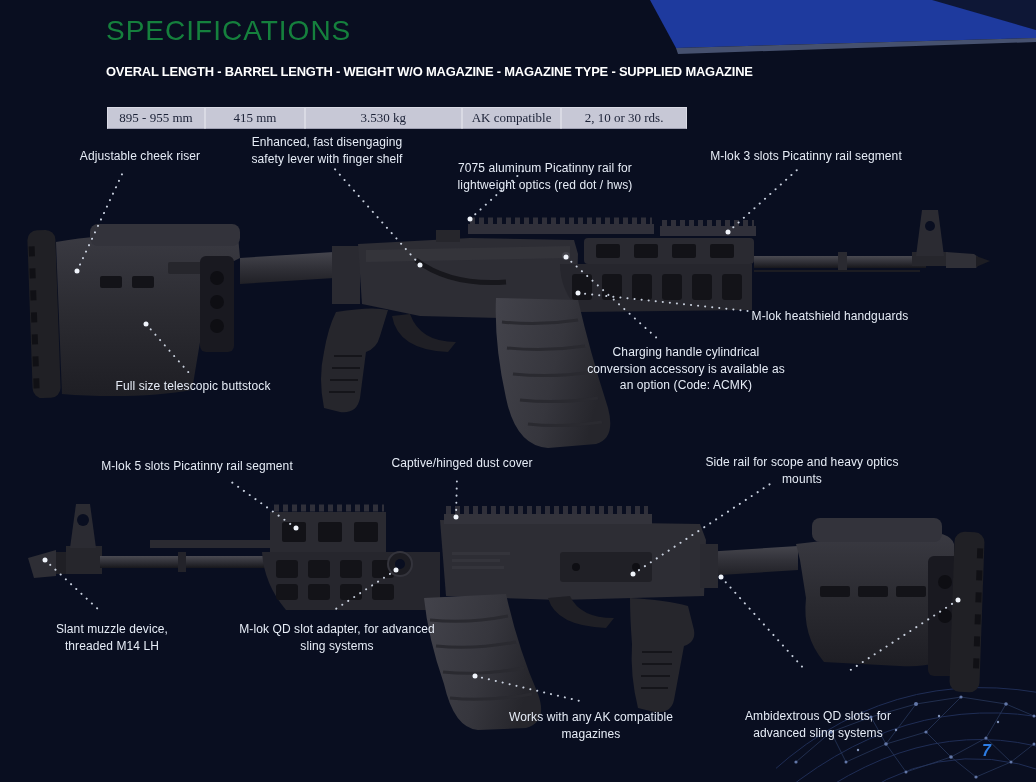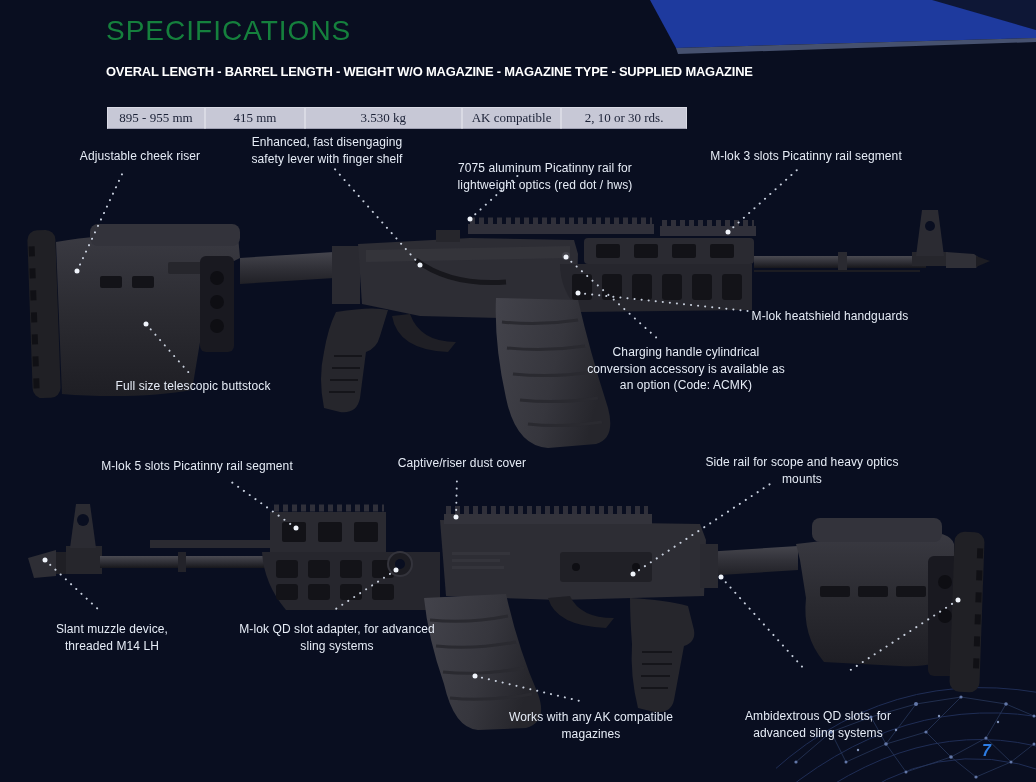--- a/index.html
+++ b/index.html
@@ -335,21 +335,21 @@
 <div class="callout" style="left:545px;top:150px;margin-top:26px;">7075 aluminum Picatinny rail for
 lightweight optics (red dot / hws)</div>
 <div class="callout" style="left:806px;top:156px;">M-lok 3 slots Picatinny rail segment</div>
 <div class="callout" style="left:830px;top:316px;">M-lok heatshield handguards</div>
 <div class="callout" style="left:686px;top:369px;">Charging handle cylindrical
 conversion accessory is available as
 an option (Code: ACMK)</div>
 <div class="callout" style="left:193px;top:386px;">Full size telescopic buttstock</div>
 
 <div class="callout" style="left:197px;top:466px;">M-lok 5 slots Picatinny rail segment</div>
-<div class="callout" style="left:462px;top:463px;">Captive/riser dust cover</div>
+<div class="callout" style="left:462px;top:463px;">Captive/hinged dust cover</div>
 <div class="callout" style="left:802px;top:470px;">Side rail for scope and heavy optics
 mounts</div>
 <div class="callout" style="left:112px;top:637px;text-align:center;">Slant muzzle device,
 threaded M14 LH</div>
 <div class="callout" style="left:337px;top:637px;">M-lok QD slot adapter, for advanced
 sling systems</div>
 <div class="callout" style="left:591px;top:725px;">Works with any AK compatible
 magazines</div>
 <div class="callout" style="left:818px;top:724px;">Ambidextrous QD slots, for
 advanced sling systems</div>

